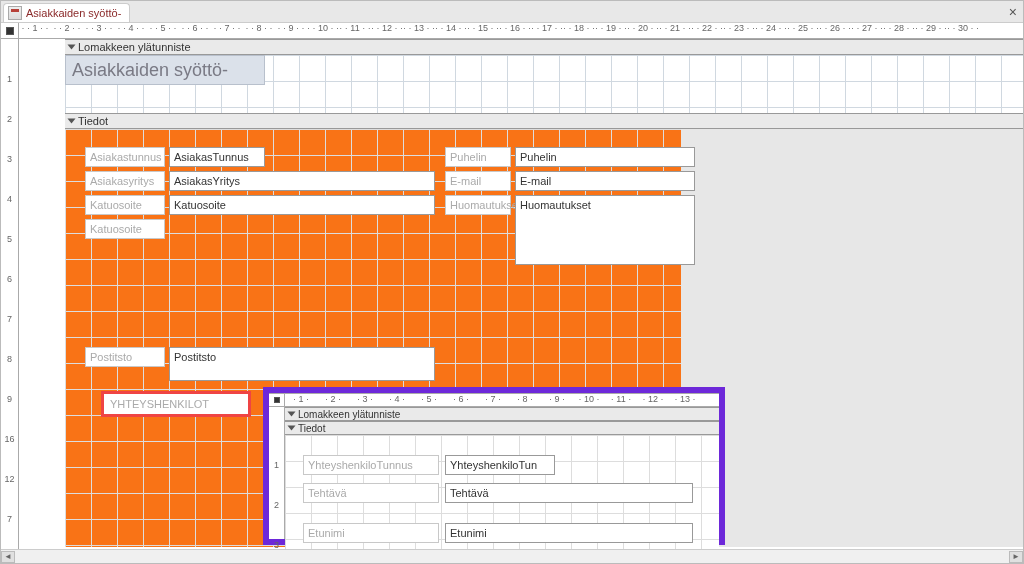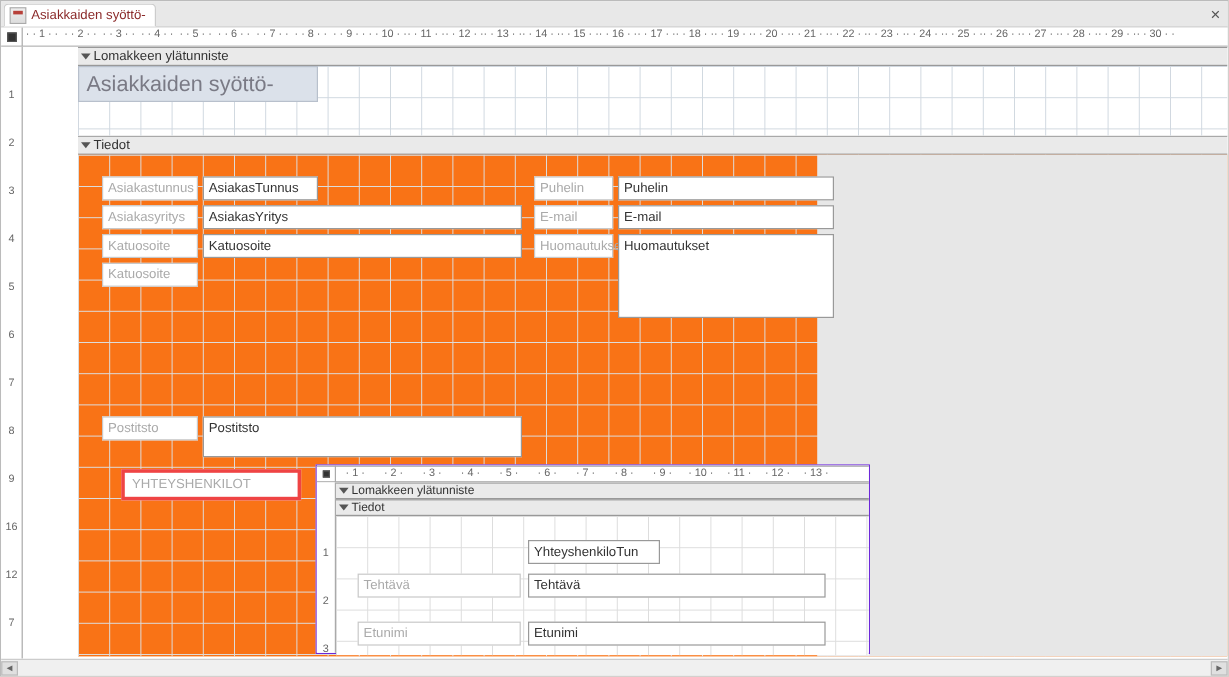--- a/index.html
+++ b/index.html
@@ -197,21 +197,21 @@
     background:#fff;
     padding:3px 4px;
     font-size:11px;
     color:#333;
     height:20px;
     display:flex;align-items:flex-start;
   }
   .fld-box.tall { height:auto; }
   .subform {
     position:absolute;
-    border:1px solid #6d28d9;
+    border:6px solid #6d28d9;
     background:#fff;
   }
   .subform .ruler-h { border-top:1px solid #aaa;}
   .subform-label {
     position:absolute;
     border:3px solid #ef4444;
     background:#fff;
     padding:4px 6px;
     font-size:11px;
     color:#aaa;
@@ -383,20 +383,23 @@
             <span>Lomakkeen ylätunniste</span>
           </div>
           <div class="section-bar open" style="height:14px;font-size:10px;margin-left:16px;">
             <span class="triangle"></span>
             <span>Tiedot</span>
           </div>
 
           <div class="sub-body" style="height:116px;margin-left:16px;position:relative;">
             <div class="sub-grid"></div>
 
+            <div class="fld-label" style="left:18px; top:20px; width:136px;">
+                <span>YhteyshenkiloTunnus</span>
+              </div>
             <div class="fld-box" style="left:160px; top:20px; width:110px;">
                 <span>YhteyshenkiloTun</span>
               </div>
 
             <div class="fld-label" style="left:18px; top:48px; width:136px;">
                 <span>Tehtävä</span>
               </div>
             <div class="fld-box" style="left:160px; top:48px; width:248px;">
                 <span>Tehtävä</span>
               </div>

